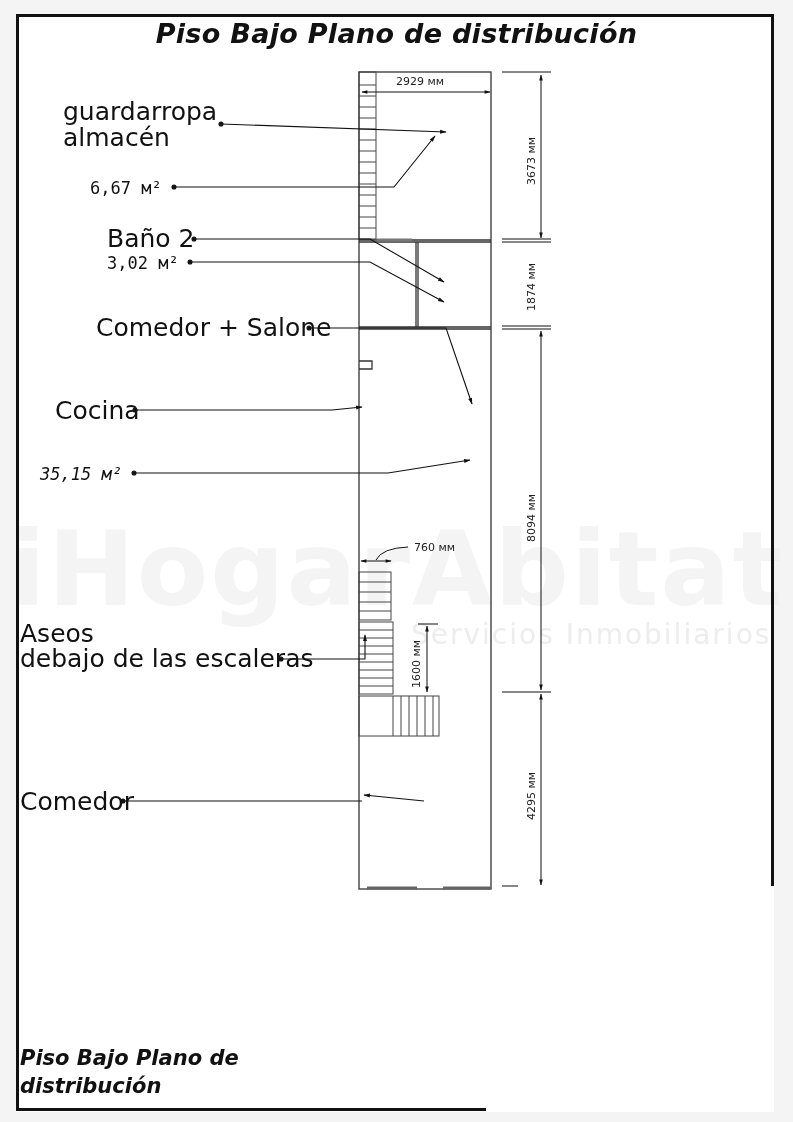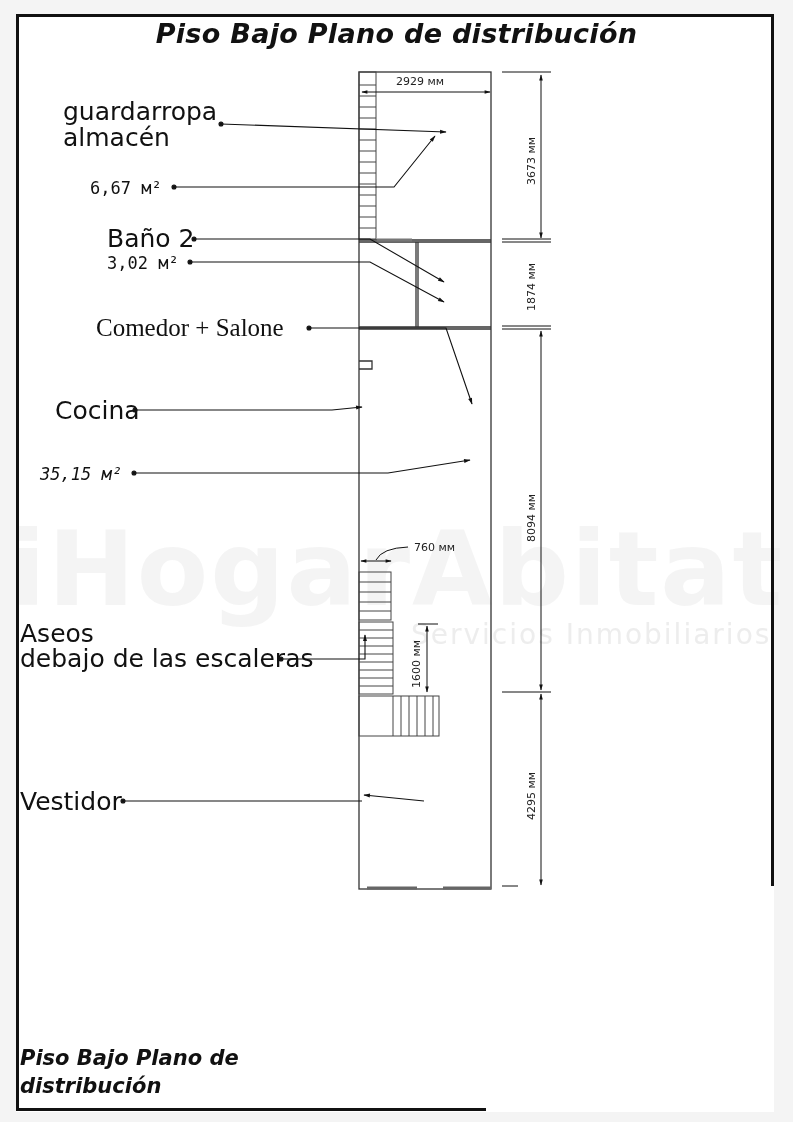--- a/index.html
+++ b/index.html
@@ -154,20 +154,20 @@
     <line x1="123" y1="801" x2="362" y2="801"></line>
     <line x1="424" y1="801" x2="364" y2="795" marker-end="url(#arr)"></line>
   </g>
 </svg>
 
 <div class="lbl" style="left:63px;top:100px;">guardarropa</div>
 <div class="lbl" style="left:63px;top:126px;">almacén</div>
 <div class="lbl area" style="left:90px;top:176px;">6,67 м²</div>
 <div class="lbl" style="left:107px;top:227px;">Baño 2</div>
 <div class="lbl area" style="left:107px;top:251px;">3,02 м²</div>
-<div class="lbl" style="left:96px;top:316px;font-family:Liberation Serif, serif;">Comedor + Salone</div>
+<div class="lbl" style="left:96px;top:316px;">Comedor + Salone</div>
 <div class="lbl" style="left:55px;top:399px;">Cocina</div>
 <div class="lbl area" style="left:40px;top:462px;font-style:italic;">35,15 м²</div>
 <div class="lbl" style="left:20px;top:622px;">Aseos</div>
 <div class="lbl italic" style="left:20px;top:647px;">debajo de las escaleras</div>
-<div class="lbl" style="left:20px;top:790px;">Vestidor</div>
+<div class="lbl" style="left:20px;top:790px;">Comedor</div>
 
 <div class="footer-title">Piso Bajo Plano de distribución</div>
 
 </body></html>

